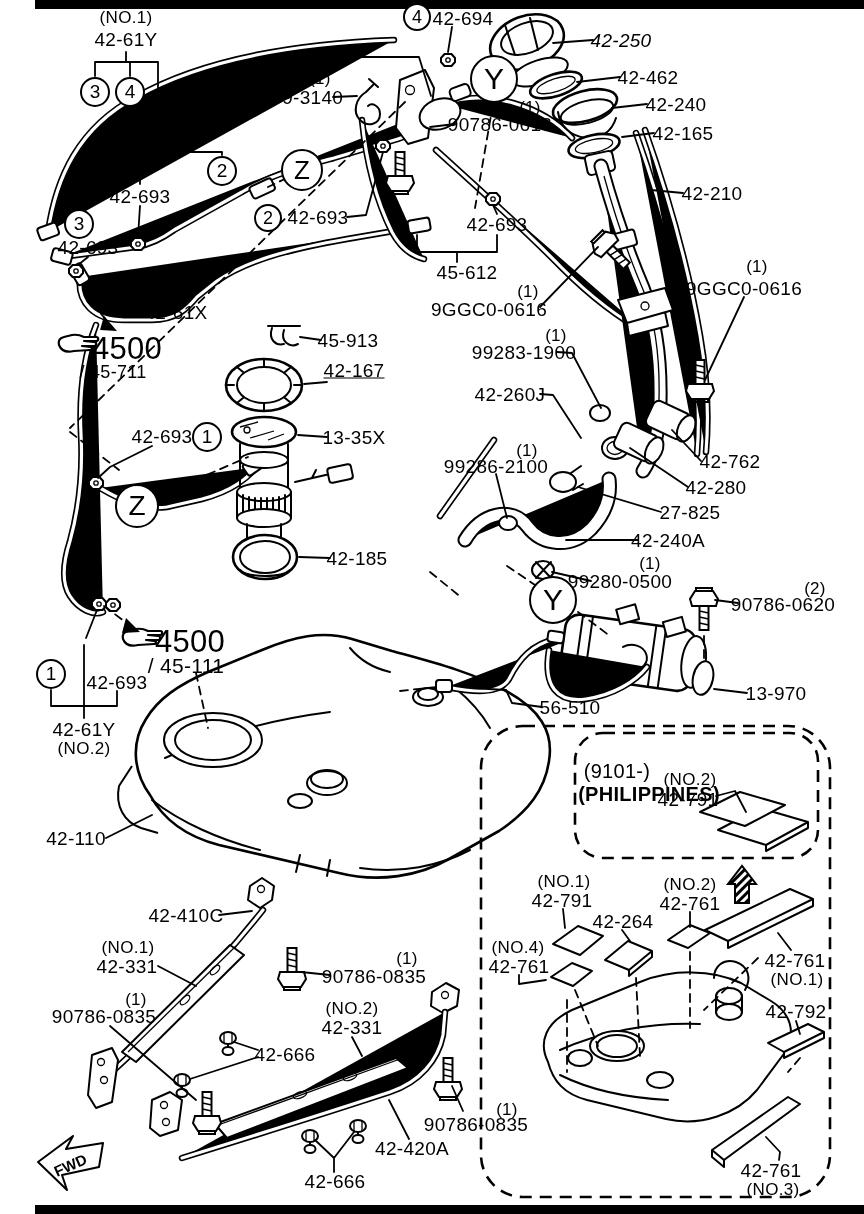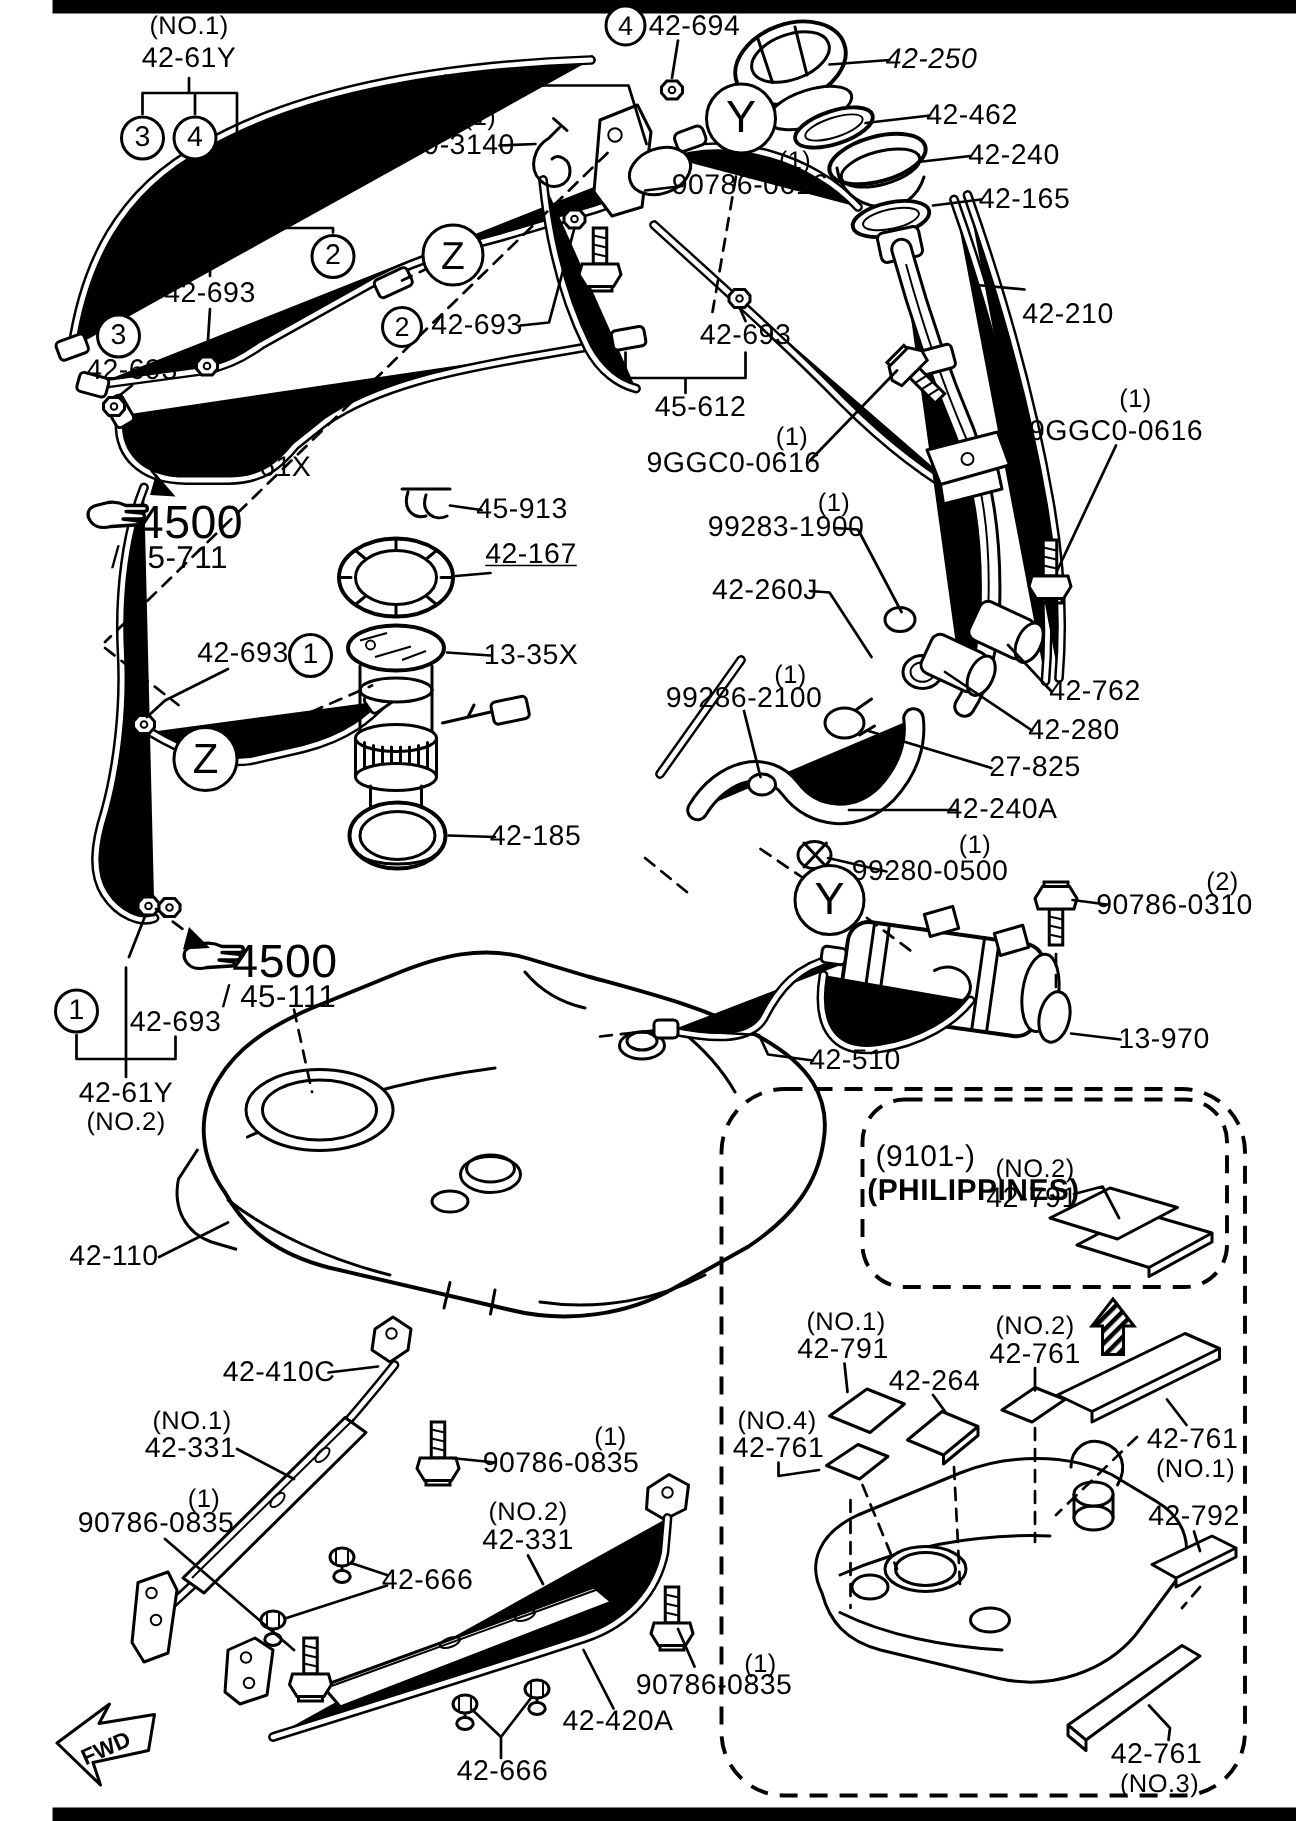--- a/index.html
+++ b/index.html
@@ -377,56 +377,56 @@
       <div class="plabel" style="left: 126px; top: 17px; font-size: 17px;">(NO.1)</div>
       <div class="plabel" style="left: 126px; top: 39px;">42-61Y</div>
       <div class="plabel" style="left: 322px; top: 57px;">13-480</div>
       <div class="plabel" style="left: 320px; top: 78px; font-size: 17px;">(1)</div>
       <div class="plabel" style="left: 291px; top: 97px;">99709-3140</div>
       <div class="plabel" style="left: 463px; top: 18px;">42-694</div>
       <div class="plabel" style="left: 621px; top: 40px; font-style: italic;">42-250</div>
       <div class="plabel" style="left: 648px; top: 77px;">42-462</div>
       <div class="plabel" style="left: 676px; top: 104px;">42-240</div>
       <div class="plabel" style="left: 683px; top: 133px;">42-165</div>
-      <div class="plabel" style="left: 712px; top: 193px; margin-top: 17px;">42-210</div>
+      <div class="plabel" style="left: 712px; top: 193px;">42-210</div>
       <div class="plabel" style="left: 182px; top: 129px;">42-650A</div>
       <div class="plabel" style="left: 140px; top: 196px;">42-693</div>
       <div class="plabel" style="left: 318px; top: 217px;">42-693</div>
       <div class="plabel" style="left: 88px; top: 247px;">42-693</div>
       <div class="plabel" style="left: 497px; top: 224px;">42-693</div>
       <div class="plabel" style="left: 467px; top: 272px;">45-612</div>
       <div class="plabel" style="left: 757px; top: 266px; font-size: 17px;">(1)</div>
       <div class="plabel" style="left: 744px; top: 288px;">9GGC0-0616</div>
       <div class="plabel" style="left: 528px; top: 291px; font-size: 17px;">(1)</div>
       <div class="plabel" style="left: 489px; top: 309px;">9GGC0-0616</div>
       <div class="plabel" style="left: 530px; top: 107px; font-size: 17px;">(1)</div>
       <div class="plabel" style="left: 500px; top: 124px;">90786-0616</div>
       <div class="plabel" style="left: 176px; top: 312px;">42-61X</div>
       <div class="plabel" style="left: 348px; top: 340px;">45-913</div>
       <div class="plabel" style="left: 127px; top: 348px; font-size: 31px;">4500</div>
-      <div class="plabel" style="left: 113px; top: 372px; font-size: 21px;">/ 45-711</div>
+      <div class="plabel" style="left: 113px; top: 372px; font-size: 18px;">/ 45-711</div>
       <div class="plabel" style="left: 354px; top: 370px; text-decoration: underline;">42-167</div>
       <div class="plabel" style="left: 162px; top: 436px;">42-693</div>
       <div class="plabel" style="left: 354px; top: 437px;">13-35X</div>
       <div class="plabel" style="left: 357px; top: 558px;">42-185</div>
       <div class="plabel" style="left: 556px; top: 335px; font-size: 17px;">(1)</div>
       <div class="plabel" style="left: 524px; top: 352px;">99283-1900</div>
       <div class="plabel" style="left: 510px; top: 394px;">42-260J</div>
       <div class="plabel" style="left: 527px; top: 450px; font-size: 17px;">(1)</div>
       <div class="plabel" style="left: 496px; top: 466px;">99286-2100</div>
       <div class="plabel" style="left: 730px; top: 461px;">42-762</div>
       <div class="plabel" style="left: 716px; top: 487px;">42-280</div>
       <div class="plabel" style="left: 690px; top: 512px;">27-825</div>
       <div class="plabel" style="left: 668px; top: 540px;">42-240A</div>
       <div class="plabel" style="left: 650px; top: 563px; font-size: 17px;">(1)</div>
       <div class="plabel" style="left: 620px; top: 581px;">99280-0500</div>
       <div class="plabel" style="left: 815px; top: 588px; font-size: 17px;">(2)</div>
-      <div class="plabel" style="left: 783px; top: 604px;">90786-0310</div>
+      <div class="plabel" style="left: 783px; top: 604px;">90786-0620</div>
       <div class="plabel" style="left: 776px; top: 693px;">13-970</div>
-      <div class="plabel" style="left: 570px; top: 707px;">42-510</div>
+      <div class="plabel" style="left: 570px; top: 707px;">56-510</div>
       <div class="plabel" style="left: 190px; top: 641px; font-size: 31px;">4500</div>
       <div class="plabel" style="left: 186px; top: 665px; font-size: 21px;">/ 45-111</div>
       <div class="plabel" style="left: 117px; top: 682px;">42-693</div>
       <div class="plabel" style="left: 84px; top: 729px;">42-61Y</div>
       <div class="plabel" style="left: 84px; top: 748px; font-size: 17px;">(NO.2)</div>
       <div class="plabel" style="left: 76px; top: 838px;">42-110</div>
       <div class="plabel" style="left: 186px; top: 915px;">42-410C</div>
       <div class="plabel" style="left: 128px; top: 947px; font-size: 17px;">(NO.1)</div>
       <div class="plabel" style="left: 127px; top: 966px;">42-331</div>
       <div class="plabel" style="left: 407px; top: 958px; font-size: 17px;">(1)</div>

